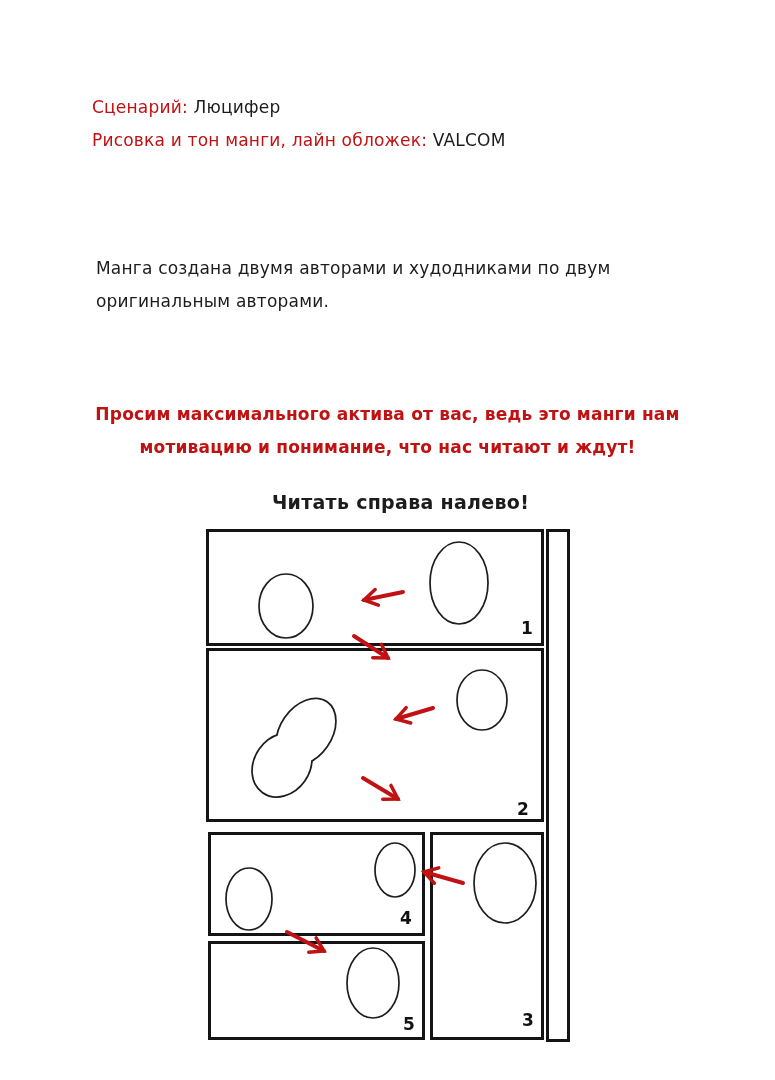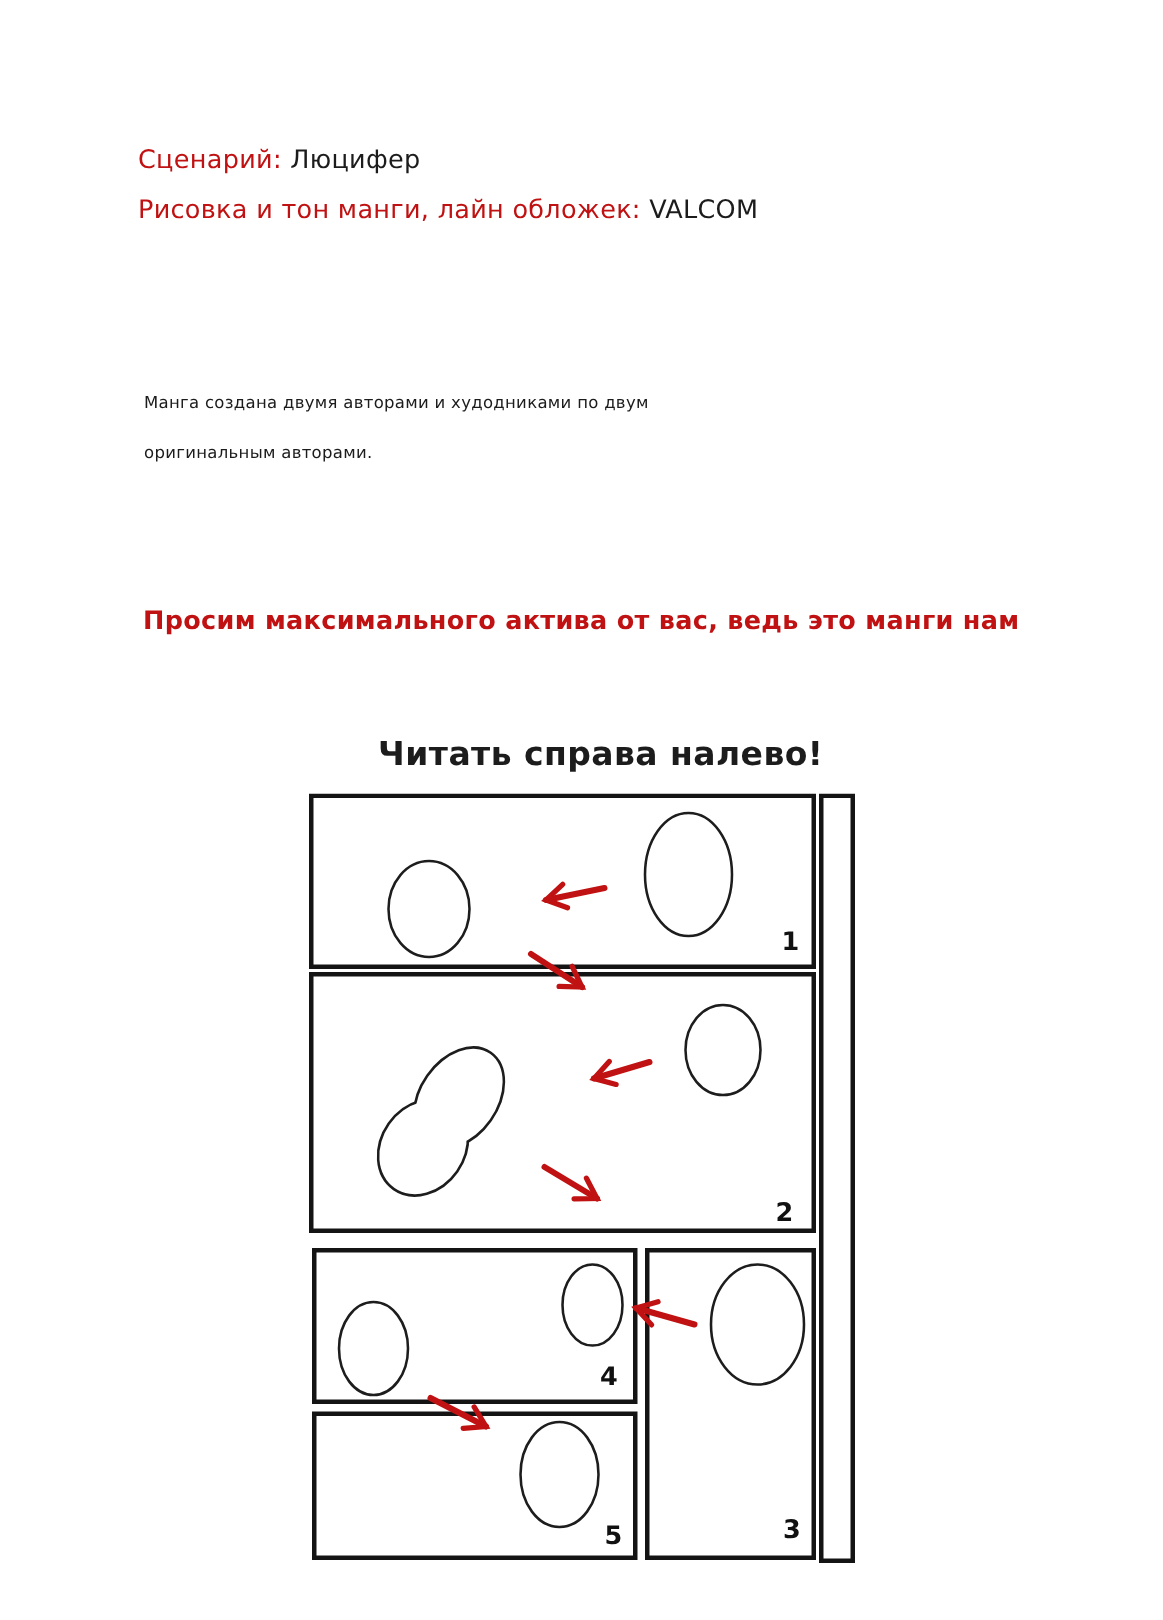--- a/index.html
+++ b/index.html
@@ -23,41 +23,41 @@
     font-size:17px;
     line-height:33px;
     letter-spacing:0.2px;
     white-space:nowrap;
   }
   .credit-label{color:var(--red);}
   .credit-value{color:var(--black);}
   .about{
     position:absolute;
     left:96px; top:252px;
-    font-size:11px;
+    font-size:17px;
     line-height:33px;
     letter-spacing:0.2px;
     color:var(--black);
     white-space:nowrap;
   }
   .cta{
     position:absolute;
     left:0; right:0; top:398px;
     text-align:center;
     font-size:17px;
     font-weight:bold;
     line-height:33px;
     letter-spacing:0.2px;
     color:var(--red);
   }
   .reading-note{
     position:absolute;
     left:26px; right:0; top:491px;
     text-align:center;
-    font-size:22px;
+    font-size:19px;
     font-weight:bold;
     letter-spacing:0.3px;
     color:var(--black);
   }
   .diagram{
     position:absolute;
     left:206px; top:529px;
     width:370px; height:515px;
   }
   .diagram svg{position:absolute;left:0;top:0;}
@@ -84,20 +84,21 @@
   <div><span class="credit-label">Рисовка и тон манги, лайн обложек:</span> <span class="credit-value">VALCOM</span></div>
 </div>
 
 <div class="about">
   <div>Манга создана двумя авторами и худодниками по двум</div>
   <div>оригинальным авторами.</div>
 </div>
 
 <div class="cta">
   <div>Просим максимального актива от вас, ведь это манги нам</div>
+  <div>мотивацию и понимание, что нас читают и ждут!</div>
 </div>
 
 <div class="reading-note">Читать справа налево!</div>
 
 <div class="diagram">
   <svg width="370" height="515" viewBox="0 0 370 515">
     <defs>
       <marker id="ah" markerUnits="userSpaceOnUse" markerWidth="24" markerHeight="24" refX="16" refY="11" orient="auto">
         <path class="arrowhead" d="M3,3 L16,11 L3,19"></path>
       </marker>

